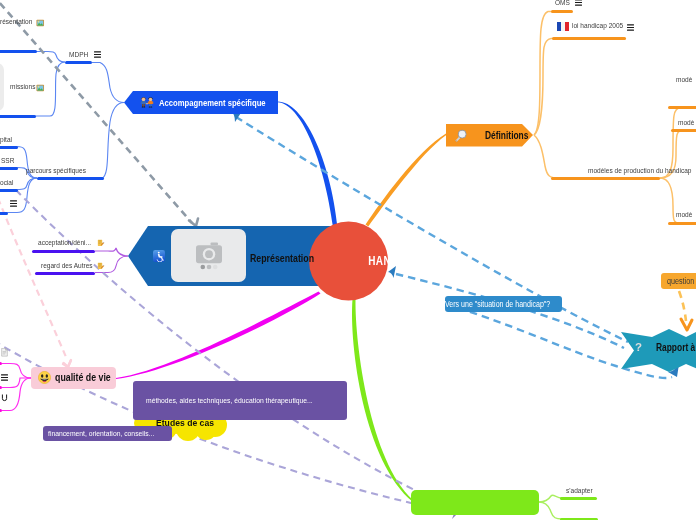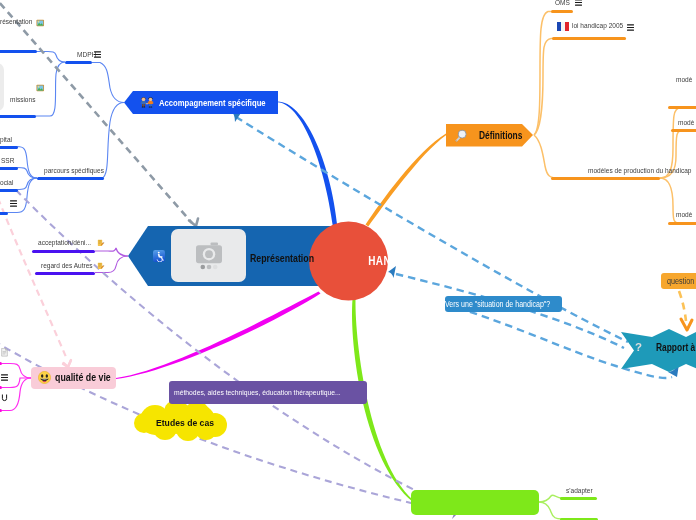--- a/index.html
+++ b/index.html
@@ -177,21 +177,21 @@
         <circle cx="18" cy="13.2" r="6.2" fill="#e9eaeb"></circle>
         <circle cx="18" cy="13.2" r="3.9" fill="#bcbec0"></circle>
         <circle cx="11.8" cy="26" r="2.3" fill="#9a9c9e"></circle>
         <circle cx="18" cy="26" r="2.3" fill="#bcbec0"></circle>
         <circle cx="24.2" cy="26" r="2.3" fill="#dedfe0"></circle>
       </svg>
     </div>
 <div class="nd" style="left:250px;top:251px;height:13px;">
       <span class="lbl sq" style="font-size:11px;color:#111;">Représentation</span>
     </div>
-<div class="nd" style="left:454px;top:128px;height:14px;gap:12px;">
+<div class="nd" style="left:454px;top:128px;height:14px;gap:18px;">
       <span class="emo">
         <svg width="13" height="13" viewBox="0 0 36 36">
           <path d="M5.4 30.4 L15.6 20.2 L19.2 23.8 L9 34 Z" fill="#ccd2da"></path>
           <path d="M4.2 31.6 L8 35.4" stroke="#a9b0ba" stroke-width="2.4" stroke-linecap="round"></path>
           <circle cx="22.6" cy="14.2" r="11" fill="#dce4ee" stroke="#8b939e" stroke-width="2.4"></circle>
           <circle cx="22.6" cy="14.2" r="8.4" fill="#eef3f9"></circle>
         </svg>
       </span>
       <span class="lbl sq" style="font-size:10.5px;color:#111;">Définitions</span>
     </div>
@@ -219,58 +219,61 @@
         </svg>
       </span>
       <span class="lbl sq" style="font-size:10.5px;color:#111;">Rapport à</span>
     </div>
 <div class="co" style="left:445px;top:296px;height:16px;width:117px;padding:0;justify-content:center;background:#2e8bcb;overflow:hidden;">
       <span class="sq85" style="font-size:8.2px;color:#fff;margin-left:5px;">Vers une "situation de handicap"?</span>
     </div>
 <div class="co" style="left:661px;top:273px;height:16px;padding:0 6px;background:#f7a72e;">
       <span class="sq85" style="font-size:8.4px;color:#3a3a3a;">question d</span>
     </div>
-<div class="co" style="left:133px;top:381px;height:15px;width:190px;padding:4px;justify-content:center;background:#6a52a3;overflow:hidden;margin-left:36px;">
+<div class="co" style="left:133px;top:381px;height:15px;width:190px;padding:12px;justify-content:center;background:#6a52a3;overflow:hidden;">
       <span class="sq85" style="font-size:7.9px;color:#fff;margin-left:5px;">méthodes, aides techniques, éducation thérapeutique...</span>
+    </div>
+<div class="co" style="left:43px;top:426px;height:15px;width:129px;padding:0;justify-content:center;background:#6a52a3;overflow:hidden;">
+      <span class="sq85" style="font-size:7.9px;color:#fff;margin-left:5px;">financement, orientation, conseils...</span>
     </div>
 <div class="abs" style="left:-46px;top:63px;width:50px;height:48px;border-radius:7px;background:#ececec;"></div>
 <div class="leaf" style="left:0px;top:18px;">
       <span class="lt">résentation</span>
     </div>
 <div class="bar" style="left:-24px;top:50px;width:61px;height:3px;background:#1351ee;"></div>
 <div class="abs" style="left:36px;top:19px;">
       <svg width="8.5" height="8" viewBox="0 0 36 36">
         <rect x="1" y="3.5" width="34" height="29" rx="3.5" fill="#c98f33"></rect>
         <rect x="4.5" y="7" width="27" height="22" fill="#7ec6e8"></rect>
         <path d="M4.5 29 L12.5 16.5 L19.5 25 L24.5 19.5 L31.5 29 Z" fill="#49b04e"></path>
         <circle cx="10.5" cy="12.5" r="3" fill="#ffe36b"></circle>
       </svg>
     </div>
-<div class="leaf" style="left:10px;top:96px;">
+<div class="leaf" style="left:10px;top:83px;">
       <span class="lt">missions</span>
     </div>
 <div class="bar" style="left:-24px;top:115px;width:60px;height:3px;background:#1351ee;"></div>
 <div class="abs" style="left:36px;top:84px;">
       <svg width="8.5" height="8" viewBox="0 0 36 36">
         <rect x="1" y="3.5" width="34" height="29" rx="3.5" fill="#c98f33"></rect>
         <rect x="4.5" y="7" width="27" height="22" fill="#7ec6e8"></rect>
         <path d="M4.5 29 L12.5 16.5 L19.5 25 L24.5 19.5 L31.5 29 Z" fill="#49b04e"></path>
         <circle cx="10.5" cy="12.5" r="3" fill="#ffe36b"></circle>
       </svg>
     </div>
-<div class="leaf" style="left:69px;top:51px;margin-left:8px;">
+<div class="leaf" style="left:69px;top:51px;">
       <span class="lt">MDPH</span>
     </div>
 <div class="bar" style="left:65px;top:61px;width:27px;height:3px;background:#1351ee;"></div>
 <div class="abs" style="left:94px;top:50.5px;">
       <svg width="7" height="7" viewBox="0 0 14 14">
         <path d="M1 1.6 H13 M1 7 H13 M1 12.4 H13" stroke="#1a1a1a" stroke-width="2.4" stroke-linecap="round"></path>
       </svg>
     </div>
-<div class="leaf" style="left:44px;top:167px;">
+<div class="leaf" style="left:26px;top:167px;">
       <span class="lt">parcours spécifiques</span>
     </div>
 <div class="bar" style="left:37px;top:177px;width:67px;height:3px;background:#1351ee;"></div>
 <div class="leaf" style="left:0px;top:136px;">
       <span class="lt">pital</span>
     </div>
 <div class="bar" style="left:-24px;top:145.5px;width:42px;height:3px;background:#1351ee;"></div>
 <div class="leaf" style="left:1px;top:157px;">
       <span class="lt">SSR</span>
     </div>

